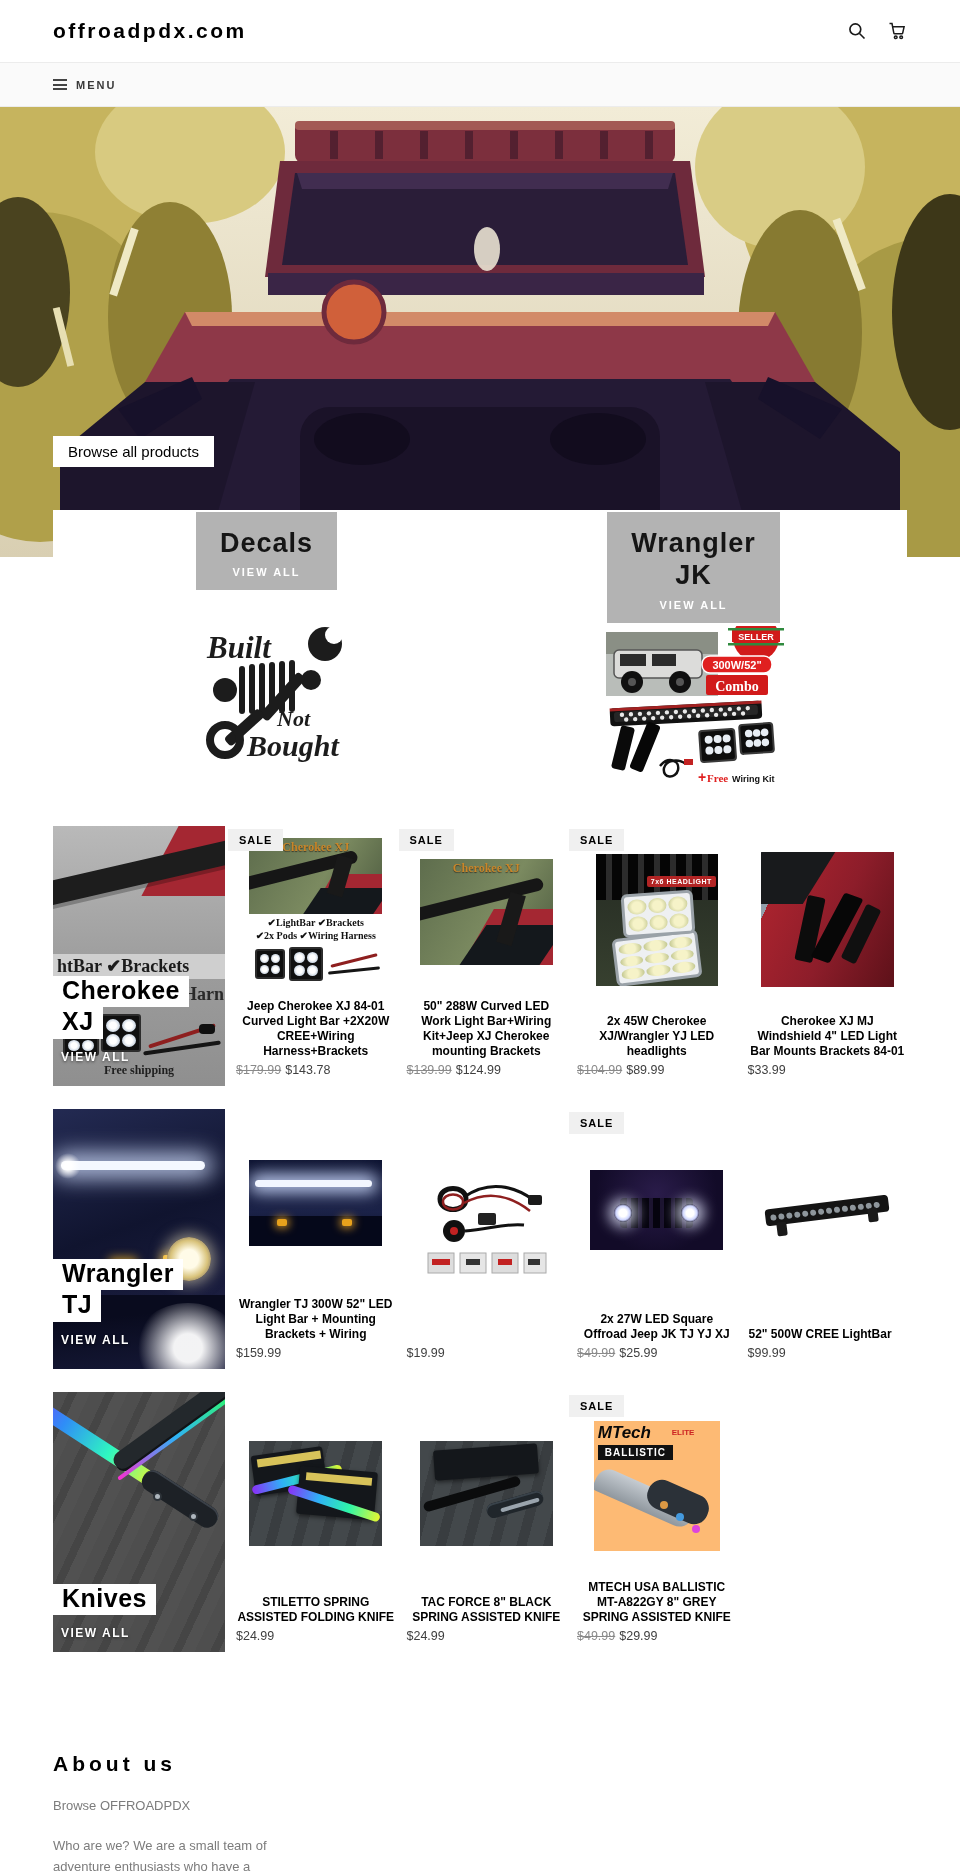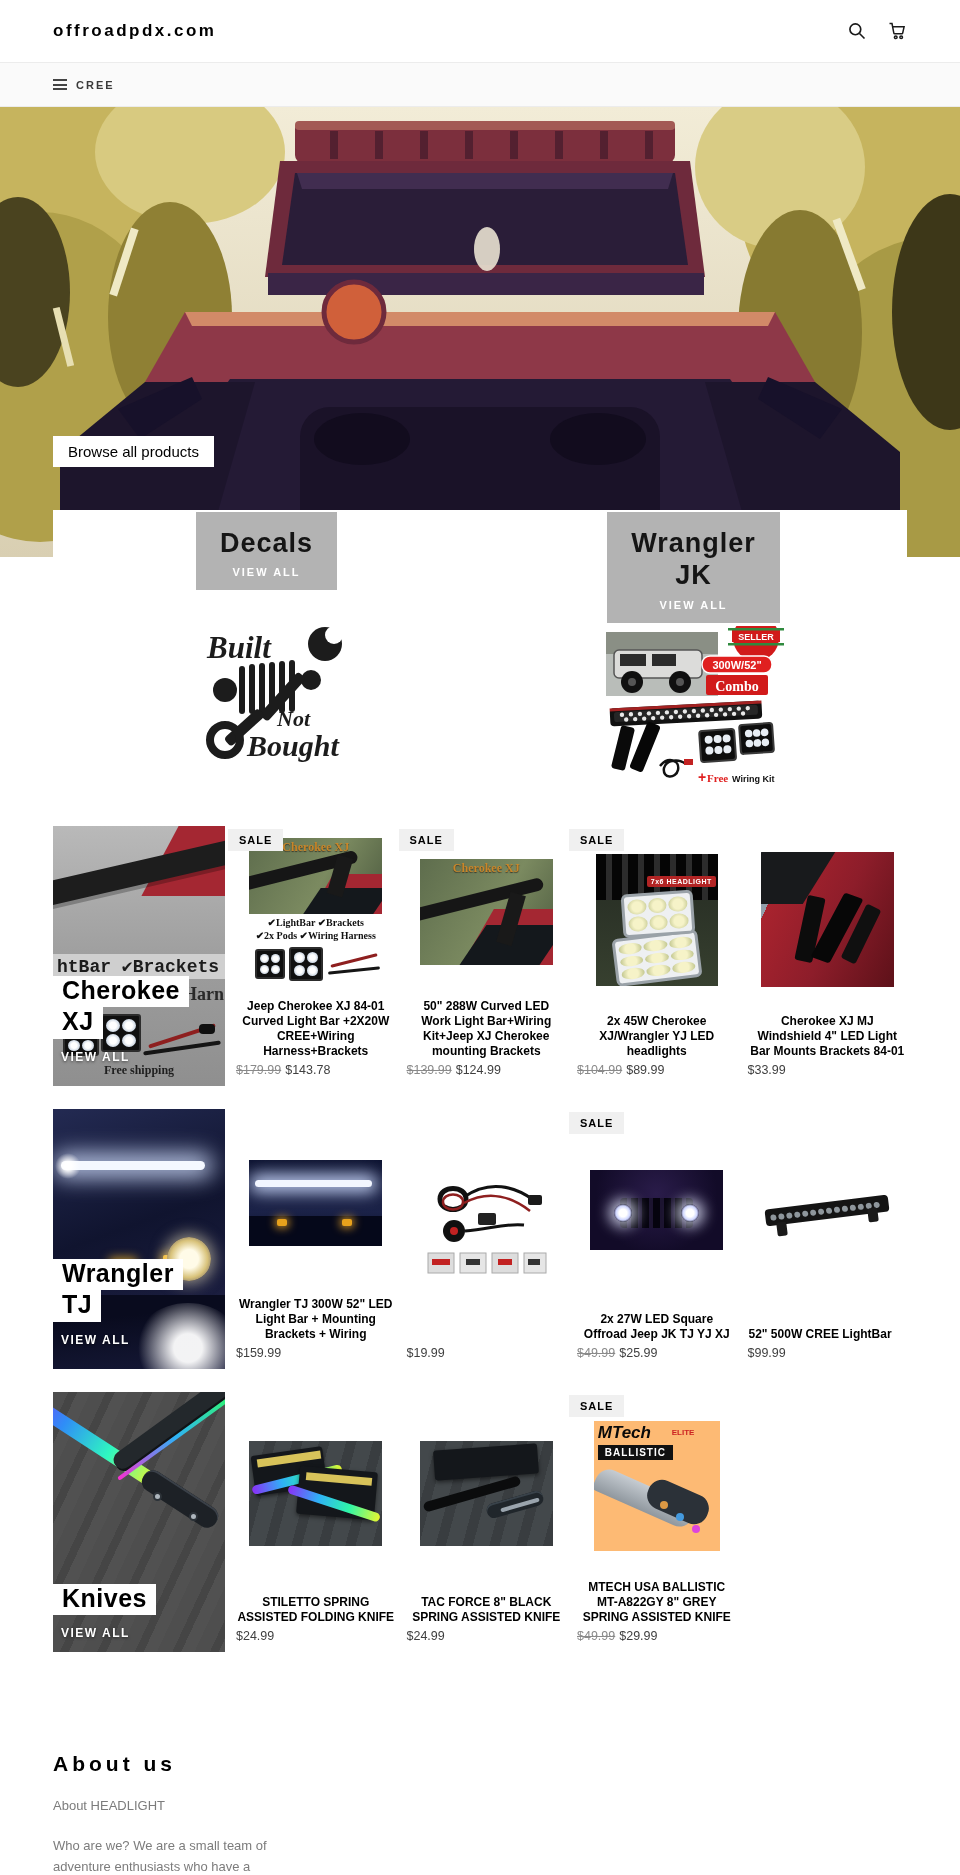--- a/index.html
+++ b/index.html
@@ -2,21 +2,21 @@
 <html><head>
 <meta charset="utf-8">
 <style>
   * { box-sizing: border-box; margin: 0; padding: 0; }
   html,body { width:960px; height:1875px; overflow:hidden; background:#fff;
     font-family:"Liberation Sans", sans-serif; color:#000; }
 
   
   .header { height:62px; display:flex; align-items:center; justify-content:space-between;
     padding:0 53px; background:#fff; }
-  .logo { font-size:17px; font-weight:bold; letter-spacing:2.5px; }
+  .logo { font-size:21px; font-weight:bold; letter-spacing:2.5px; }
   .header-icons { display:flex; gap:20px; align-items:center; }
   .hicon { width:20px; height:20px; display:block; cursor:pointer; }
 
   .nav { height:45px; background:#fafafa; border-top:1px solid #ececec;
     border-bottom:1px solid #ececec; display:flex; align-items:center; padding:0 53px; }
   .menu-btn { display:flex; align-items:center; gap:9px; cursor:pointer; }
   .hb i { display:block; width:14px; height:2px; background:#444; margin:2.5px 0; }
   .menu-label { font-size:11px; font-weight:bold; letter-spacing:2px; color:#3a3a3a; }
 
   
@@ -52,21 +52,21 @@
   .tile-viewall { color:#fff; font-weight:bold; font-size:12px; letter-spacing:1.5px;
     margin:11px 0 0 8px; text-shadow:0 1px 3px rgba(0,0,0,.55); }
 
   
   .t1 { background:linear-gradient(#b9b9b9, #9c9c9c 55%, #8f8f8f); }
   .t1-arc { position:absolute; top:34px; left:-18px; width:215px; height:24px; background:#1d1d1d;
     border-radius:12px; transform:rotate(-13deg); box-shadow:0 4px 0 rgba(0,0,0,.25); }
   .t1-red { position:absolute; top:0; right:-30px; width:95px; height:70px; background:#a42732;
     transform:skewX(-28deg); }
   .t1-band { position:absolute; top:128px; left:0; right:0; background:#cfcfcf; color:#1c1c1c;
-    font-family:Liberation Mono, monospace; font-weight:bold; font-size:18px; padding:1px 0 2px 4px; }
+    font-family:Liberation Serif, serif; font-weight:bold; font-size:18px; padding:1px 0 2px 4px; }
   .t1-side { position:absolute; top:158px; right:1px; font-family:"Liberation Serif", serif;
     font-weight:bold; font-size:18px; color:#2a2a2a; z-index:3; }
   .t1 .tile-text { top:150px; }
   .pod { background:#101010; border:2px solid #2c2c2c; border-radius:3px;
     display:grid; grid-template-columns:1fr 1fr; gap:2px; padding:3px; }
   .pod i { background:radial-gradient(circle,#fff 35%,#9fb2c9); border-radius:50%; min-width:8px; min-height:8px; }
   .t1-pod1 { position:absolute; left:10px; top:196px; width:36px; height:34px; z-index:1; }
   .t1-pod2 { position:absolute; left:48px; top:188px; width:40px; height:38px; z-index:1; }
   .wire { position:absolute; border-radius:4px; }
   .t1-w1 { width:70px; height:4px; background:#8e1f1f; right:8px; top:208px; transform:rotate(-18deg); }
@@ -225,21 +225,21 @@
   </div>
 </div>
 
 <div class="nav">
   <div class="menu-btn">
     <span class="hb">
         <i></i>
         <i></i>
         <i></i>
       </span>
-    <span class="menu-label">CREE</span>
+    <span class="menu-label">MENU</span>
   </div>
 </div>
 
 <div class="hero">
   <svg viewBox="0 0 960 450" preserveAspectRatio="none">
     <defs>
       <linearGradient id="sky" x1="0" y1="0" x2="0" y2="1">
         <stop offset="0" stop-color="#f2ecd7"></stop>
           <stop offset="1" stop-color="#d9cfb2"></stop>
       </linearGradient>
@@ -734,17 +734,17 @@
         <div class="p-price">
           <span class="compare">$49.99</span><span>$29.99</span>
         </div>
       </div>
 
     </div>
   </div>
 
   <div class="about">
     <div class="about-h">About us</div>
-    <div class="about-sub">About HEADLIGHT</div>
+    <div class="about-sub">Browse OFFROADPDX</div>
     <div class="about-body">Who are we? We are a small team of adventure enthusiasts who have a passion for the automotive industry and exploring the world.</div>
   </div>
 
 </div>
 
 </body></html>

